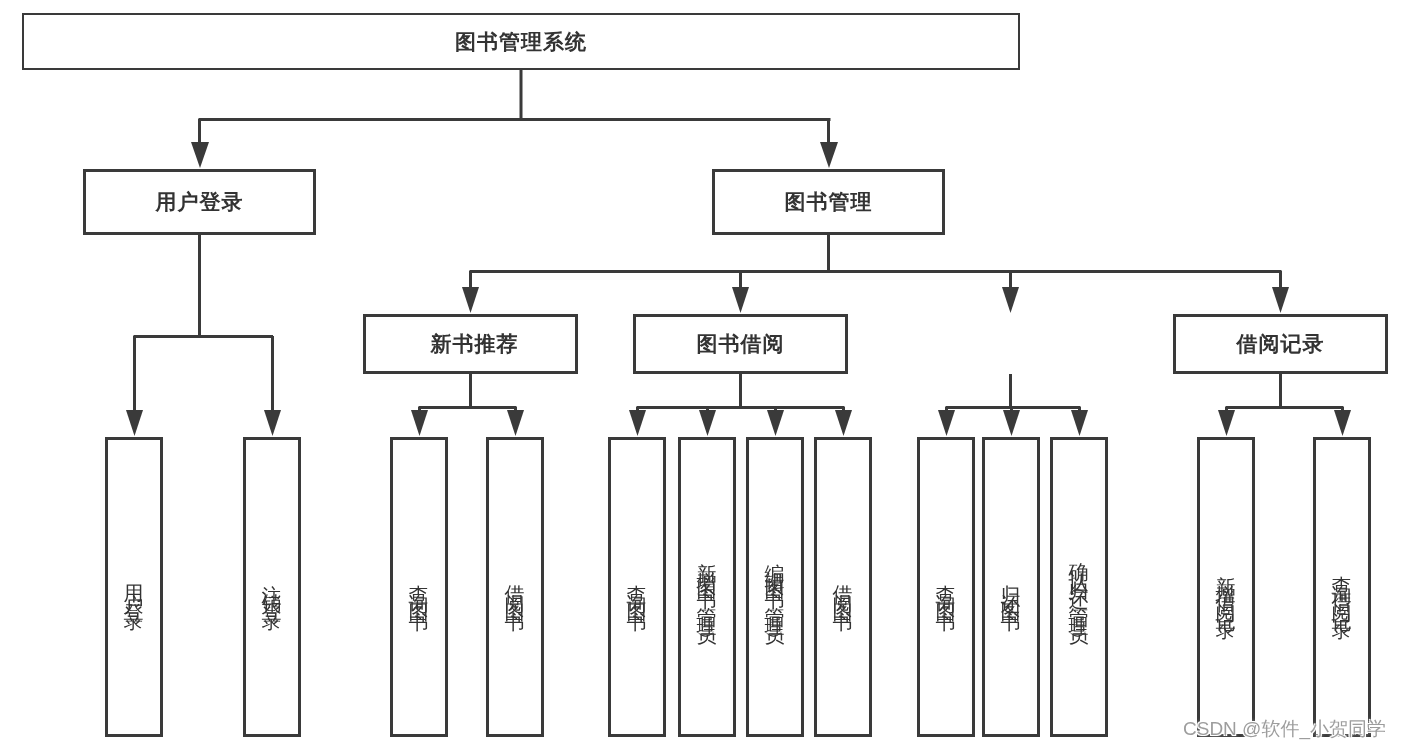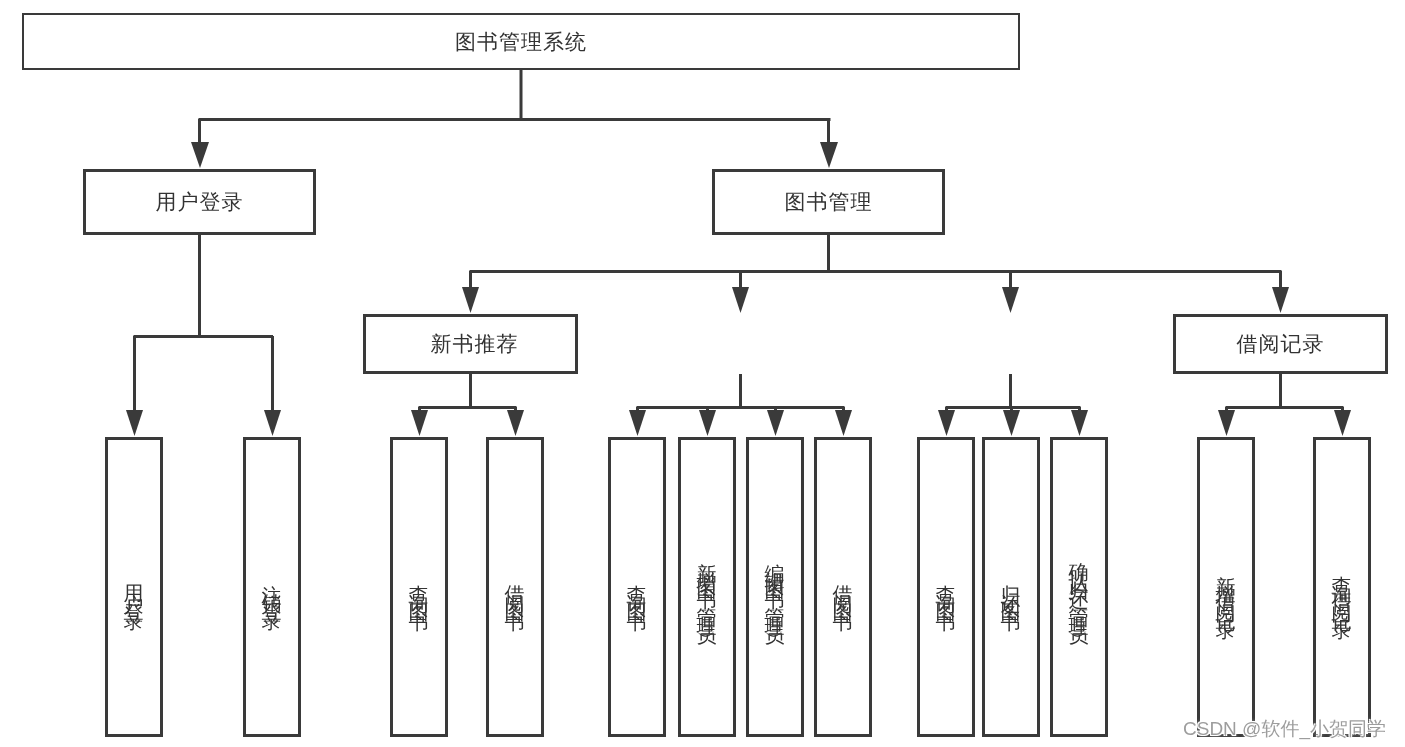--- a/index.html
+++ b/index.html
@@ -40,20 +40,21 @@
     background: var(--background);
     color: var(--text);
     display: flex;
     align-items: center;
     justify-content: center;
     text-align: center;
   }
   .node.hbox {
     font-size: 21px;
     letter-spacing: 1px;
+    font-weight: bold;
   }
   .node.root {
     left: 22px; top: 13px;
     width: 998px; height: 57px;
     border-width: 2px;
   }
   .node.l2 {
     top: 169px;
     width: 233px; height: 66px;
   }
@@ -120,20 +121,21 @@
     <polygon points="1218,410 1235,410 1226.5,436"></polygon>
     <polygon points="1334,410 1351,410 1342.5,436"></polygon>
   </svg>
 
   <div class="node hbox root">图书管理系统</div>
 
   <div class="node hbox l2" style="left:83px;">用户登录</div>
   <div class="node hbox l2" style="left:712px;text-align:center;">图书管理</div>
 
   <div class="node hbox l3" style="left:363px;padding-left:8px;">新书推荐</div>
+  <div class="node hbox l3" style="left:633px;">图书借阅</div>
   <div class="node hbox l3" style="left:1173px;text-align:center;">借阅记录</div>
 
   <div class="node leaf" style="left:105px;">用户登录</div>
   <div class="node leaf" style="left:243px;">注销登录</div>
   <div class="node leaf" style="left:390px;">查询图书</div>
   <div class="node leaf" style="left:486px;">借阅图书</div>
   <div class="node leaf" style="left:608px;">查询图书</div>
   <div class="node leaf" style="left:678px;">新增图书（管理员）</div>
   <div class="node leaf" style="left:746px;">编辑图书（管理员）</div>
   <div class="node leaf" style="left:814px;">借阅图书</div>

